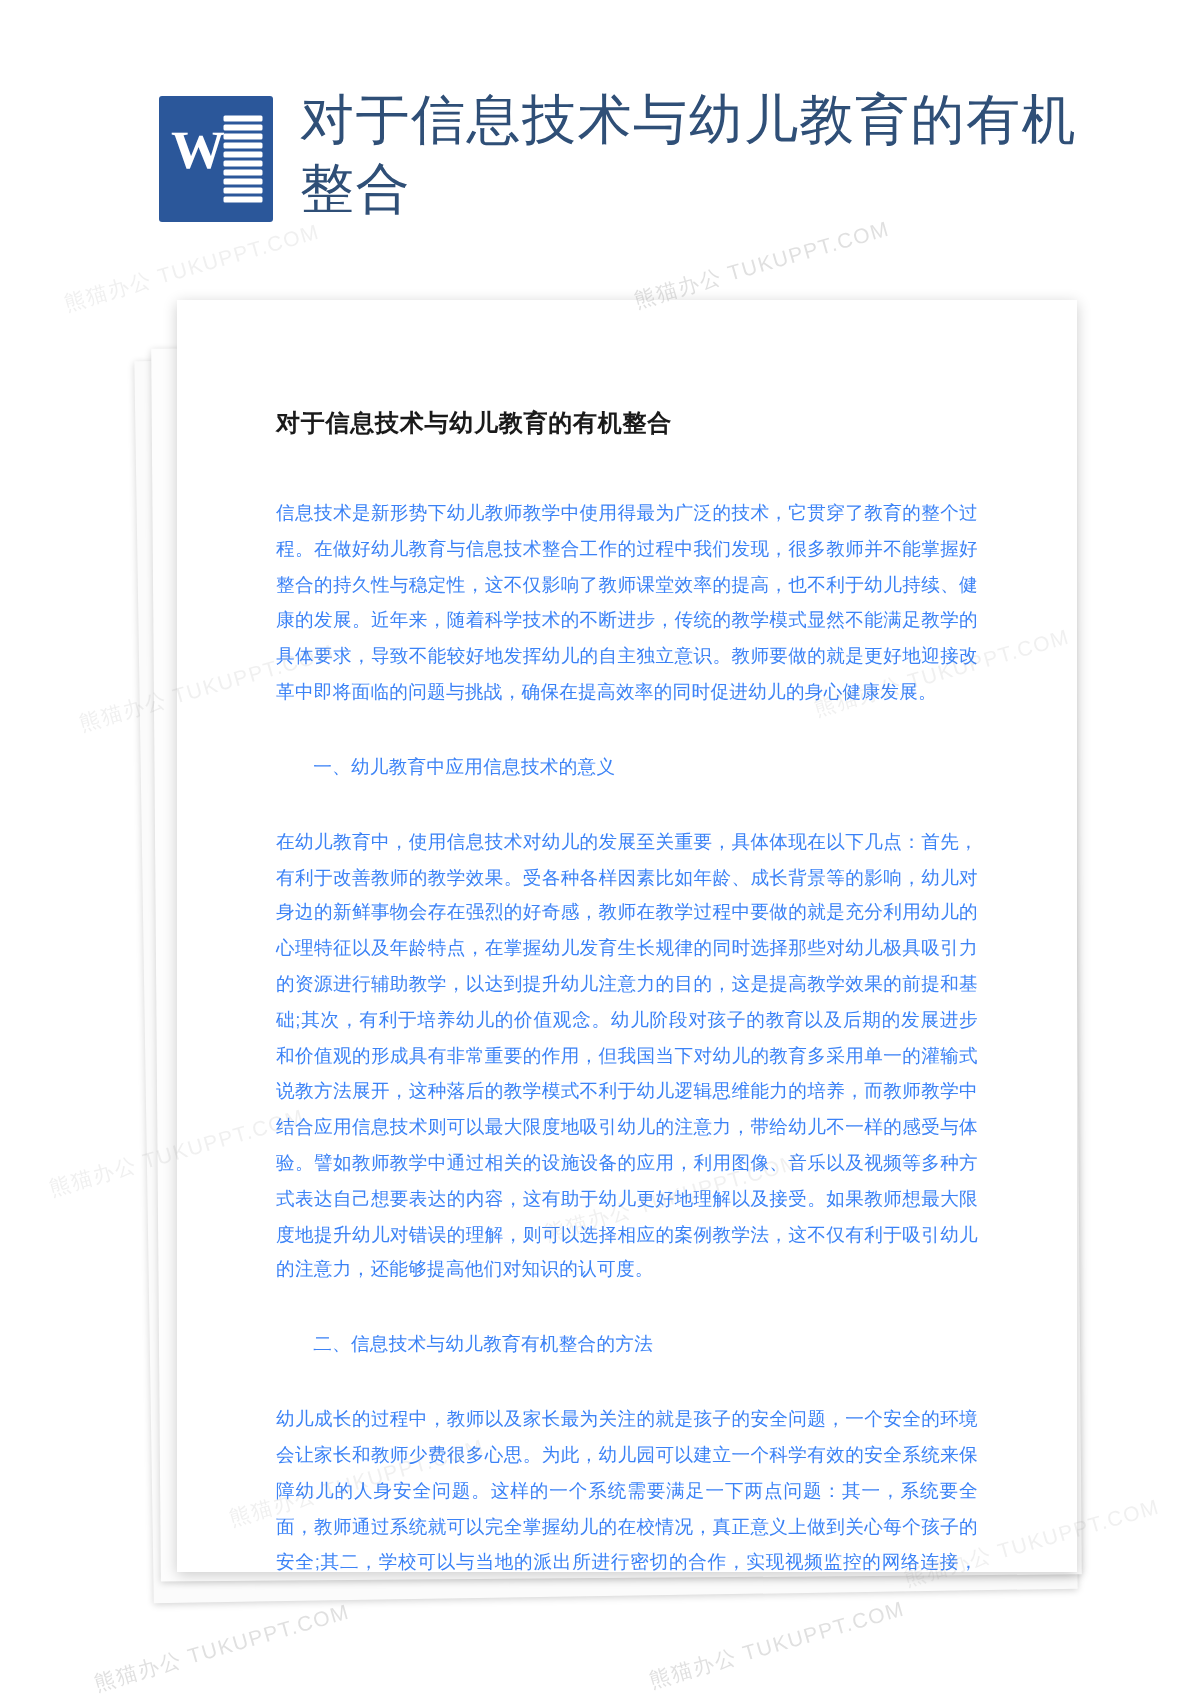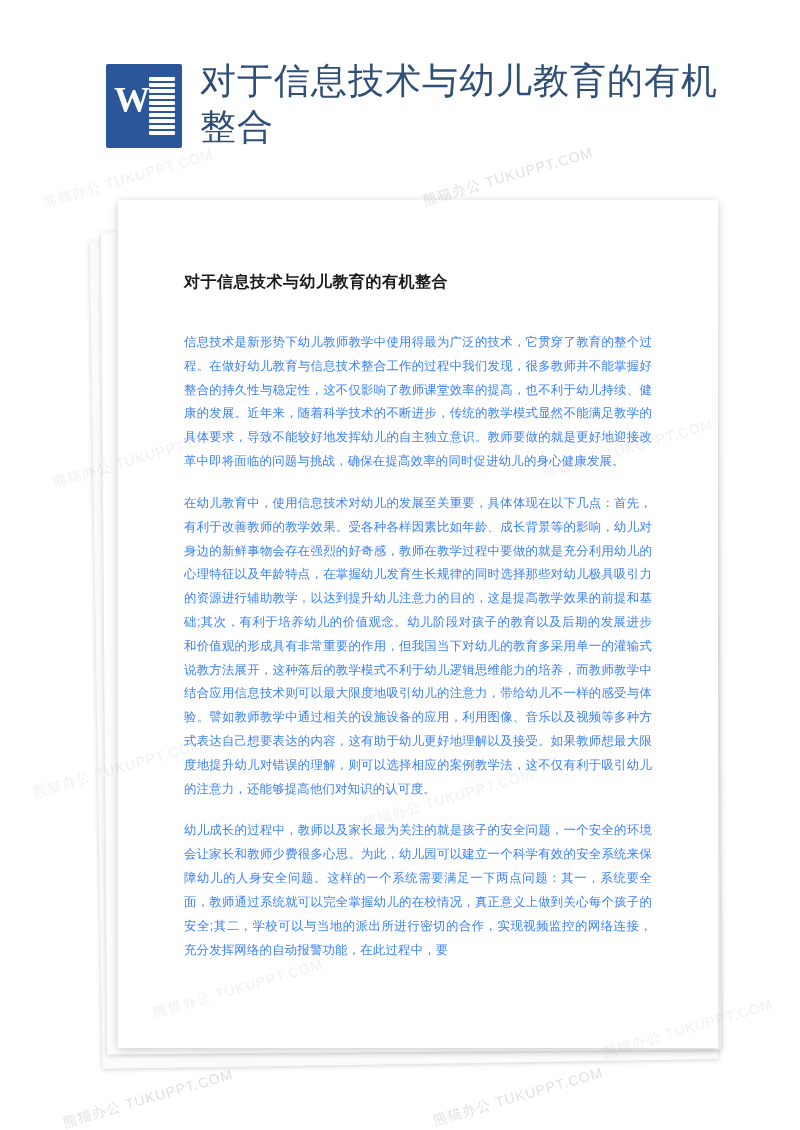--- a/index.html
+++ b/index.html
@@ -170,21 +170,23 @@
 
   <div class="sheet sheet-back3"></div>
   <div class="sheet sheet-back2"></div>
 
   <div class="sheet sheet-front">
     <div class="doc-body">
 
       <div class="doc-heading">对于信息技术与幼儿教育的有机整合</div>
 
       <p class="para">信息技术是新形势下幼儿教师教学中使用得最为广泛的技术，它贯穿了教育的整个过程。在做好幼儿教育与信息技术整合工作的过程中我们发现，很多教师并不能掌握好整合的持久性与稳定性，这不仅影响了教师课堂效率的提高，也不利于幼儿持续、健康的发展。近年来，随着科学技术的不断进步，传统的教学模式显然不能满足教学的具体要求，导致不能较好地发挥幼儿的自主独立意识。教师要做的就是更好地迎接改革中即将面临的问题与挑战，确保在提高效率的同时促进幼儿的身心健康发展。</p>
+      <p class="para indent sub spaced-top">一、幼儿教育中应用信息技术的意义</p>
       <p class="para">在幼儿教育中，使用信息技术对幼儿的发展至关重要，具体体现在以下几点：首先，有利于改善教师的教学效果。受各种各样因素比如年龄、成长背景等的影响，幼儿对身边的新鲜事物会存在强烈的好奇感，教师在教学过程中要做的就是充分利用幼儿的心理特征以及年龄特点，在掌握幼儿发育生长规律的同时选择那些对幼儿极具吸引力的资源进行辅助教学，以达到提升幼儿注意力的目的，这是提高教学效果的前提和基础;其次，有利于培养幼儿的价值观念。幼儿阶段对孩子的教育以及后期的发展进步和价值观的形成具有非常重要的作用，但我国当下对幼儿的教育多采用单一的灌输式说教方法展开，这种落后的教学模式不利于幼儿逻辑思维能力的培养，而教师教学中结合应用信息技术则可以最大限度地吸引幼儿的注意力，带给幼儿不一样的感受与体验。譬如教师教学中通过相关的设施设备的应用，利用图像、音乐以及视频等多种方式表达自己想要表达的内容，这有助于幼儿更好地理解以及接受。如果教师想最大限度地提升幼儿对错误的理解，则可以选择相应的案例教学法，这不仅有利于吸引幼儿的注意力，还能够提高他们对知识的认可度。</p>
+      <p class="para indent sub spaced-top">二、信息技术与幼儿教育有机整合的方法</p>
       <p class="para">幼儿成长的过程中，教师以及家长最为关注的就是孩子的安全问题，一个安全的环境会让家长和教师少费很多心思。为此，幼儿园可以建立一个科学有效的安全系统来保障幼儿的人身安全问题。这样的一个系统需要满足一下两点问题：其一，系统要全面，教师通过系统就可以完全掌握幼儿的在校情况，真正意义上做到关心每个孩子的安全;其二，学校可以与当地的派出所进行密切的合作，实现视频监控的网络连接，充分发挥网络的自动报警功能，在此过程中，要</p>
     </div>
   </div>
 
   <div class="wm wm-lite" style="left:40px; top:170px;">熊猫办公 TUKUPPT.COM</div>
   <div class="wm wm-dark" style="left:420px; top:168px;">熊猫办公 TUKUPPT.COM</div>
   <div class="wm wm-lite" style="left:50px; top:450px;">熊猫办公 TUKUPPT.COM</div>
   <div class="wm wm-lite" style="left:540px; top:440px;">熊猫办公 TUKUPPT.COM</div>
   <div class="wm wm-lite" style="left:30px; top:760px;">熊猫办公 TUKUPPT.COM</div>
   <div class="wm wm-lite" style="left:360px; top:790px;">熊猫办公 TUKUPPT.COM</div>

